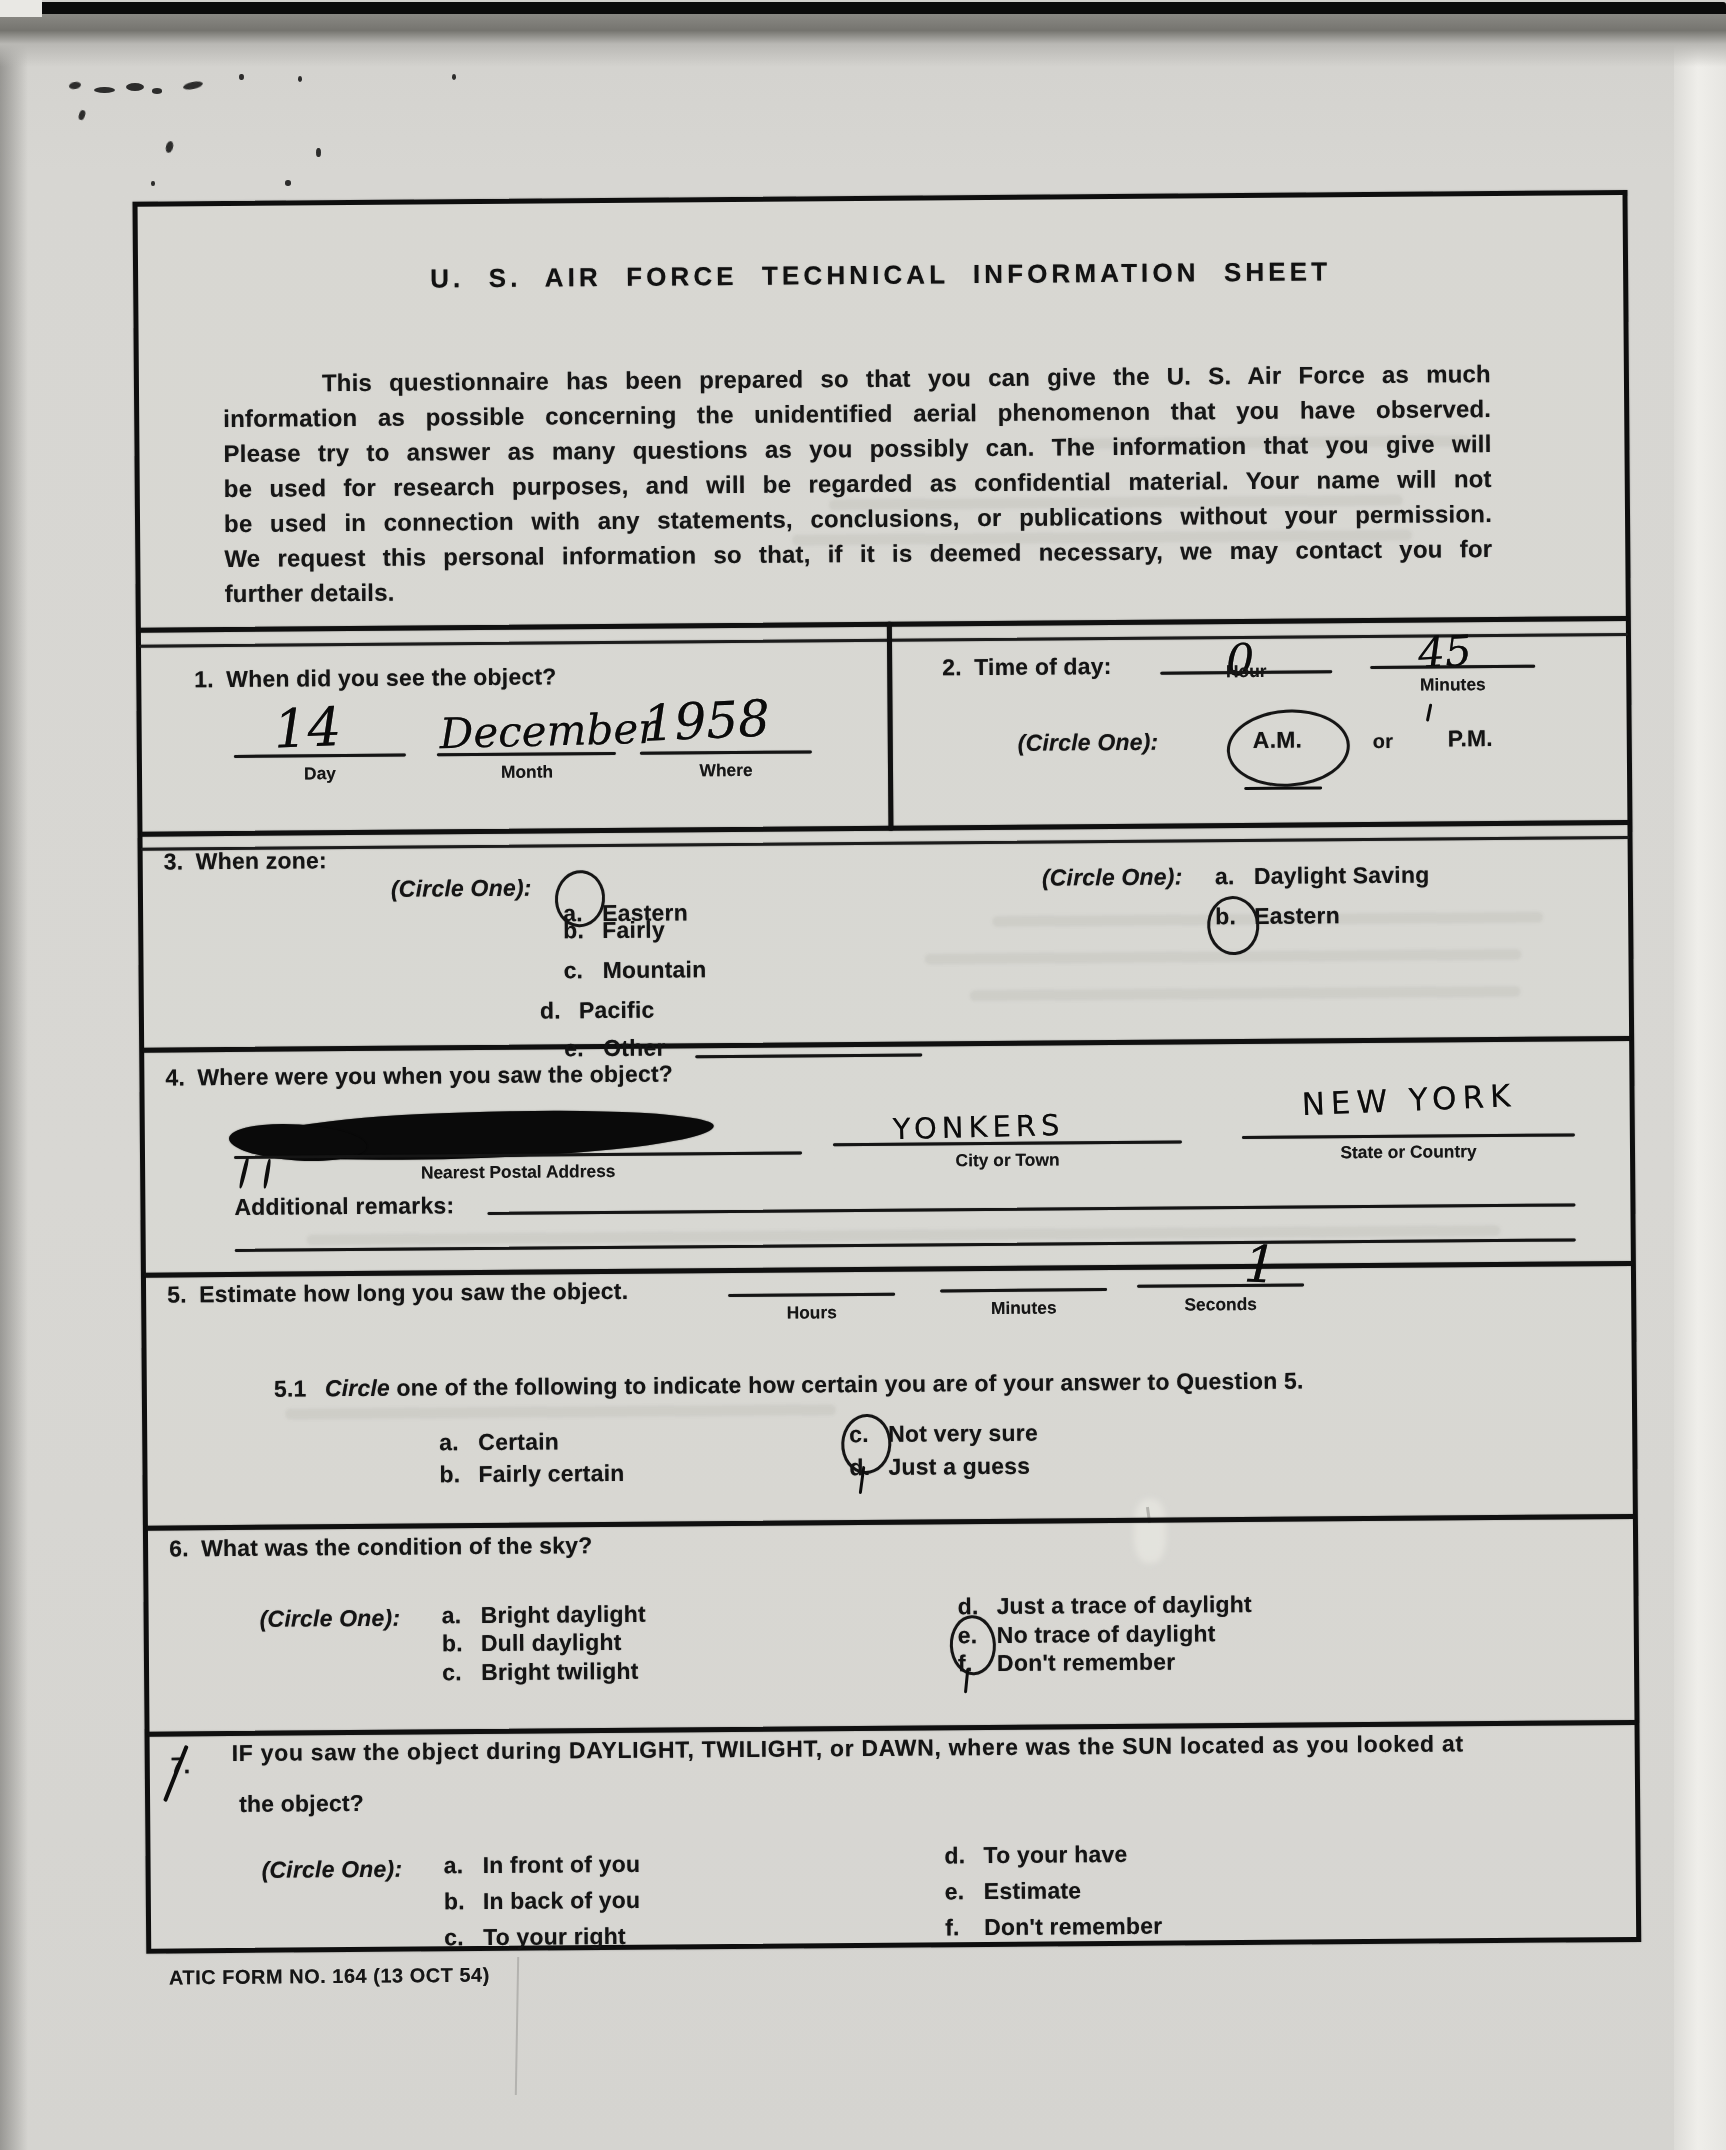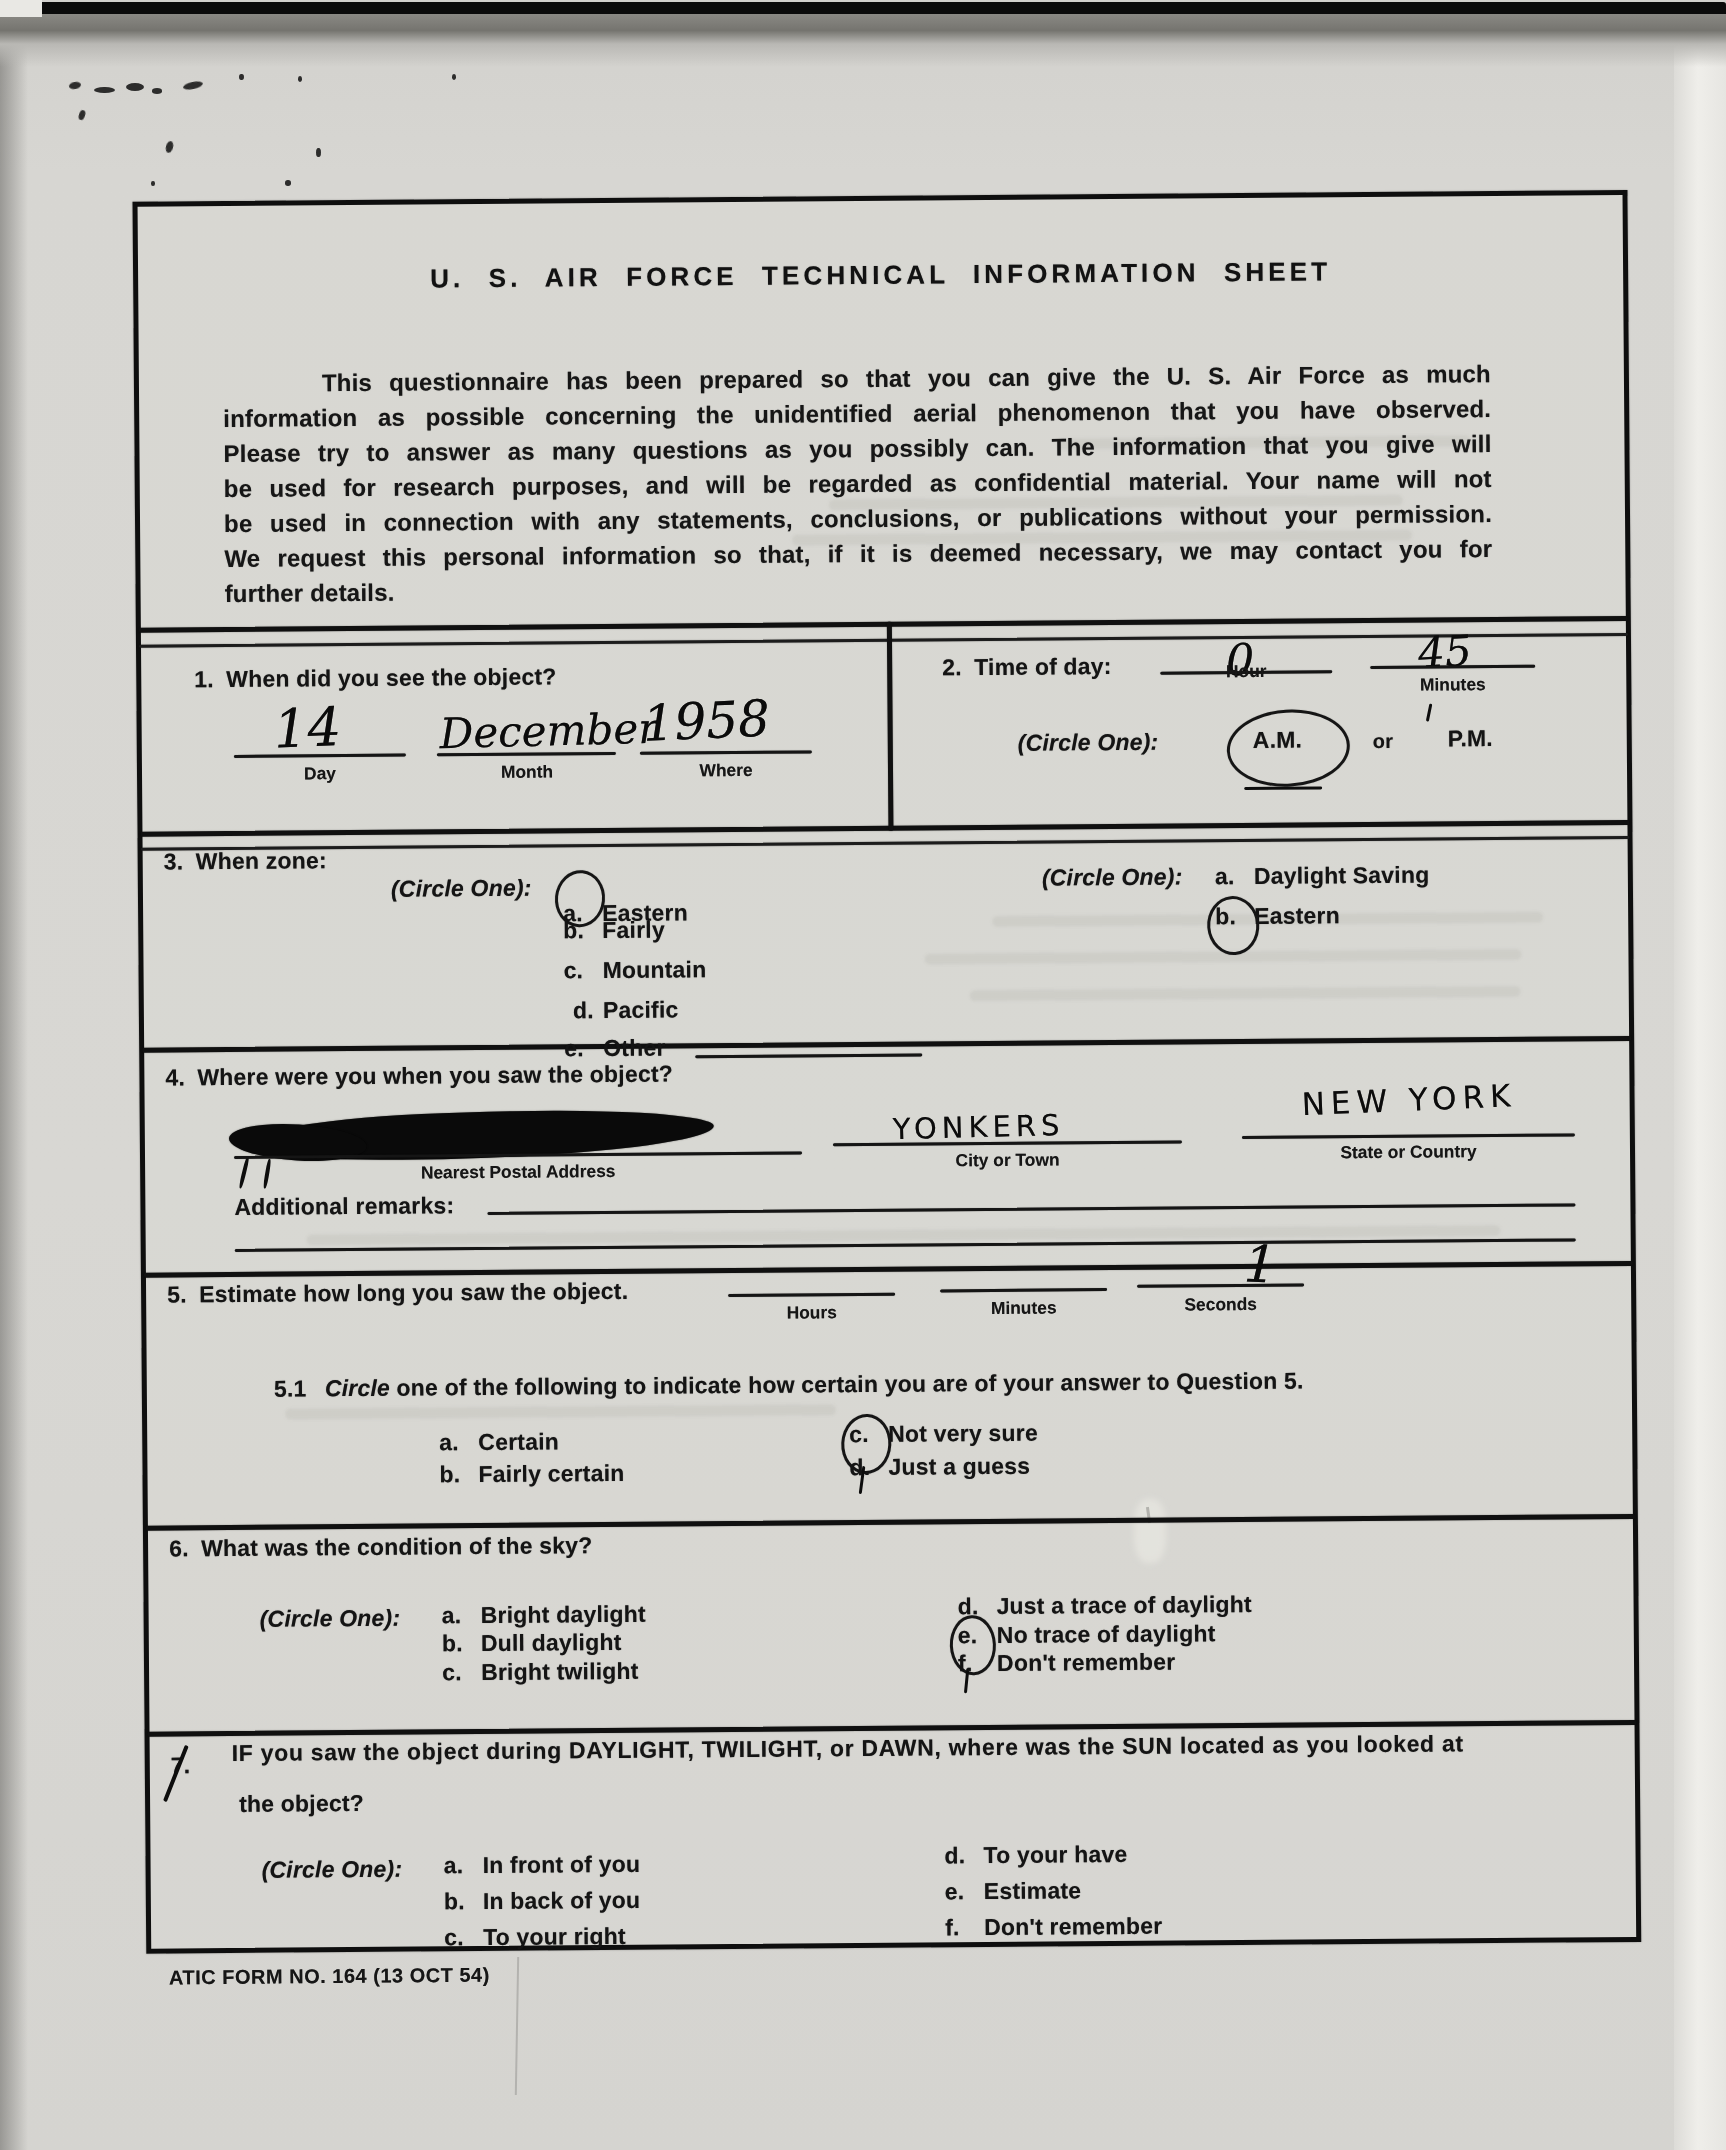--- a/index.html
+++ b/index.html
@@ -155,21 +155,21 @@
     <div class="row" style="left:420px;top:697px;">
       <span class="key">a.</span><span>Eastern</span>
     </div>
     <div class="ring" style="left:412px;top:667px;width:44px;height:51px;transform:rotate(6deg);"></div>
     <div class="row" style="left:420px;top:714px;">
       <span class="key">b.</span><span>Fairly</span>
     </div>
     <div class="row" style="left:420px;top:754px;">
       <span class="key">c.</span><span>Mountain</span>
     </div>
-    <div class="row" style="left:420px;top:794px;text-align:center;">
+    <div class="row" style="left:396px;top:794px;">
       <span class="key">d.</span><span>Pacific</span>
     </div>
     <div class="row" style="left:420px;top:832px;">
       <span class="key">e.</span><span>Other</span>
     </div>
     <div class="uline" style="left:551px;top:853px;width:227px;"></div>
     <div class="row italic" style="left:899px;top:665px;">(Circle One):</div>
     <div class="row" style="left:1072px;top:665px;">
       <span class="key">a.</span><span>Daylight Saving</span>
     </div>

